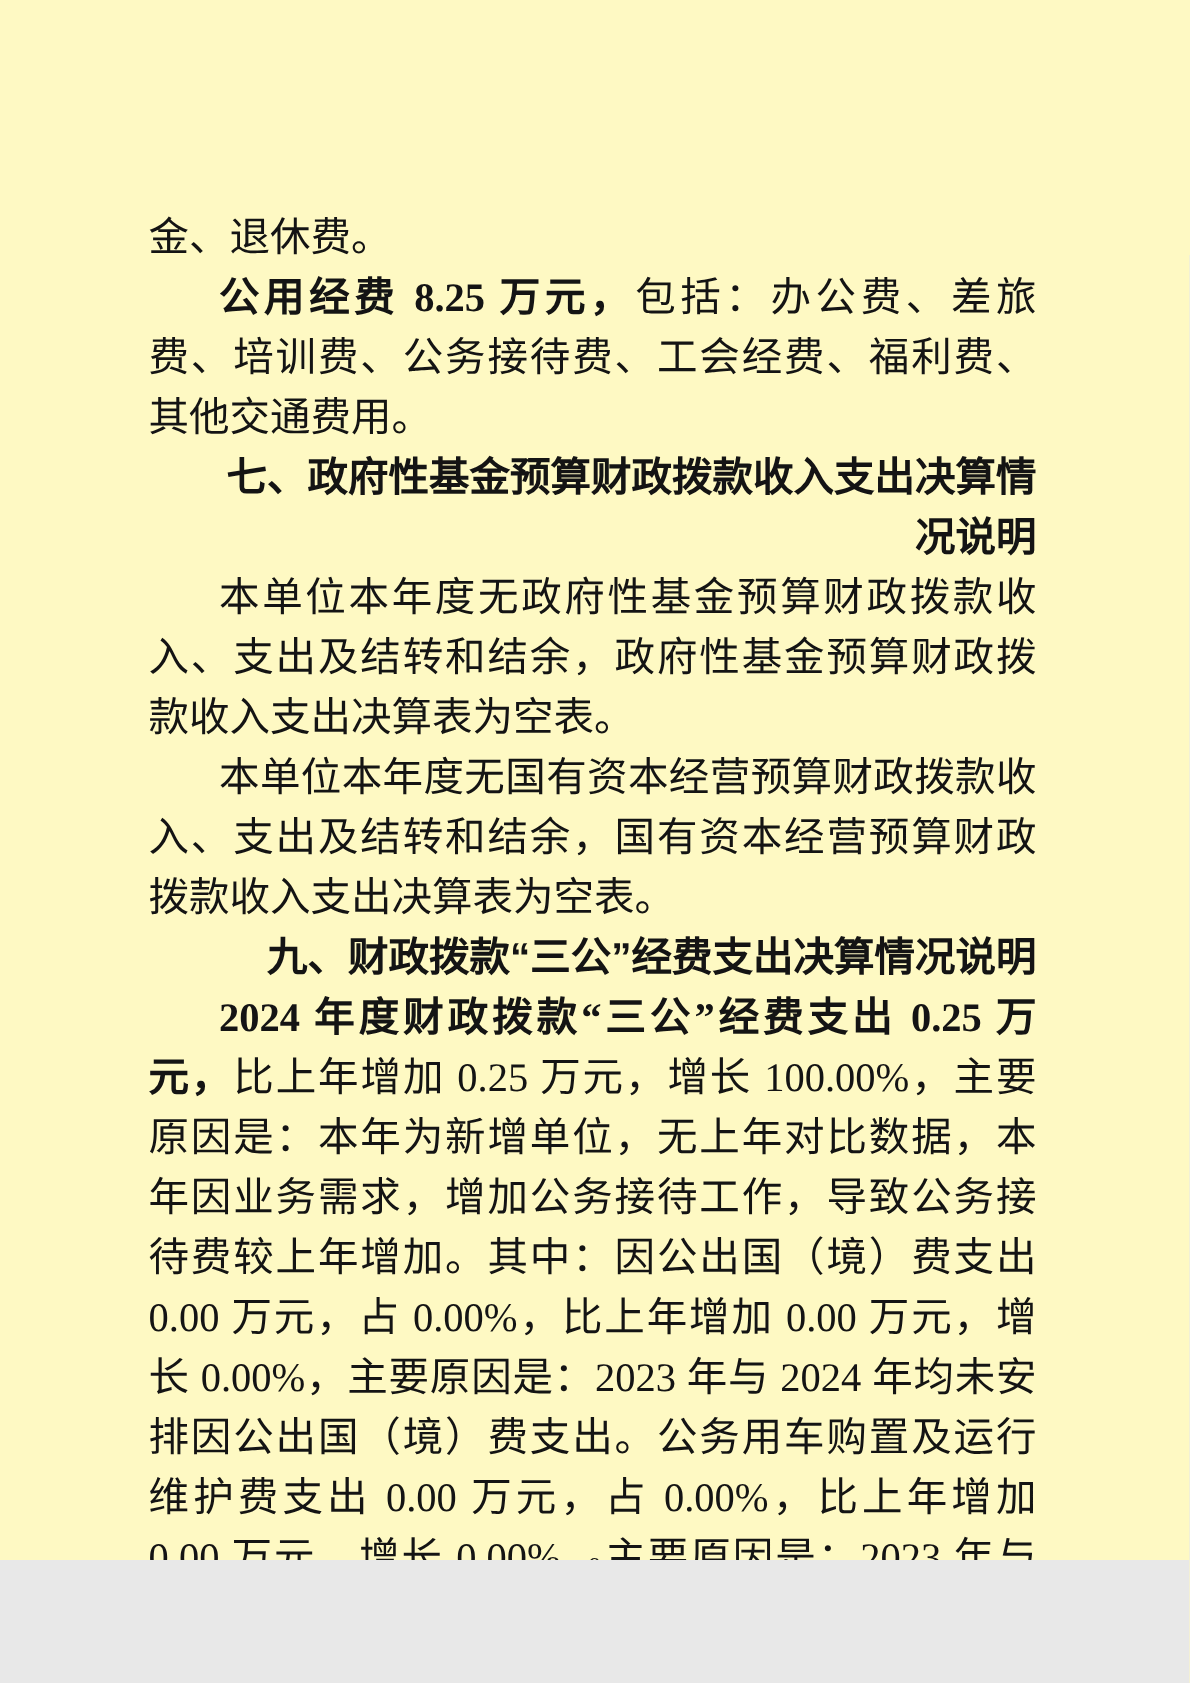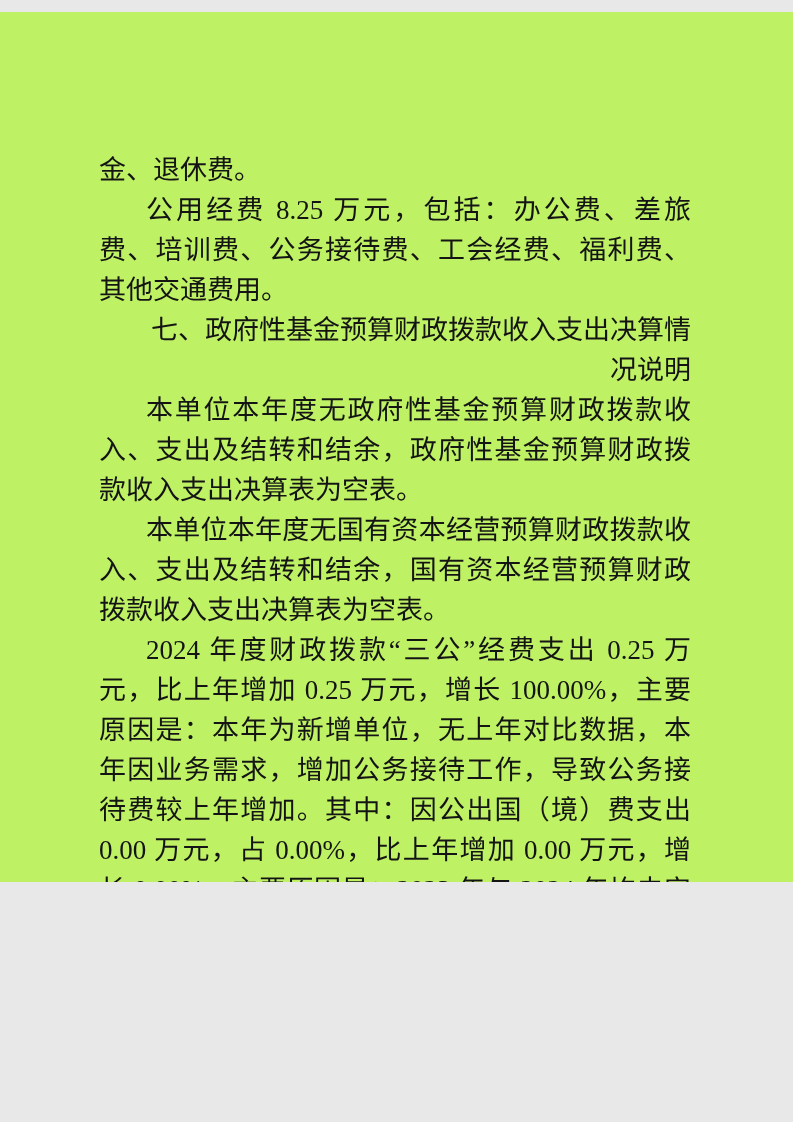--- a/index.html
+++ b/index.html
@@ -3,23 +3,23 @@
 <meta charset="utf-8">
 <style>
   html, body {
     margin: 0;
     padding: 0;
     background: #e8e8e8;
   }
   .page {
     position: relative;
     width: 793px;
-    height: 870px;
-    margin: 12px auto;
-    background: #bef264;
+    height: 1040px;
+    margin: 0 auto;
+    background: #fef9c3;
     overflow: hidden;
     color: #141414;
     font-family: "Liberation Serif", "DejaVu Serif", serif;
   }
   .content {
     position: absolute;
     left: 99px;
     top: 138px;
     width: 592px;
   }
@@ -35,21 +35,21 @@
   }
   .block.paragraph {
     font-family: "Liberation Serif", "DejaVu Serif", serif;
   }
   .block.heading {
     font-family: "Liberation Sans", "DejaVu Sans", sans-serif;
     font-weight: bold;
     text-align: right;
   }
   .block span.bold {
-    font-weight: normal;
+    font-weight: bold;
   }
   .page-number {
     position: absolute;
     left: 0;
     right: 0;
     top: 1034px;
     text-align: center;
     font-size: 17px;
     line-height: 22px;
     font-family: "Liberation Serif", "DejaVu Serif", serif;
@@ -59,16 +59,17 @@
 </head>
 <body>
 
 <div class="page">
   <div class="content">
       <p class="block paragraph"><span class="regular">金、退休费。</span></p>
       <p class="block paragraph indent"><span class="bold">公用经费 8.25 万元，</span><span class="regular">包括：办公费、差旅费、培训费、公务接待费、工会经费、福利费、其他交通费用。</span></p>
       <p class="block heading indent"><span class="bold">七、政府性基金预算财政拨款收入支出决算情况说明</span></p>
       <p class="block paragraph indent"><span class="regular">本单位本年度无政府性基金预算财政拨款收入、支出及结转和结余，政府性基金预算财政拨款收入支出决算表为空表。</span></p>
       <p class="block paragraph indent"><span class="regular">本单位本年度无国有资本经营预算财政拨款收入、支出及结转和结余，国有资本经营预算财政拨款收入支出决算表为空表。</span></p>
+      <p class="block heading indent"><span class="bold">九、财政拨款“三公”经费支出决算情况说明</span></p>
       <p class="block paragraph indent"><span class="bold">2024 年度财政拨款“三公”经费支出 0.25 万元，</span><span class="regular">比上年增加 0.25 万元，增长 100.00%，主要原因是：本年为新增单位，无上年对比数据，本年因业务需求，增加公务接待工作，导致公务接待费较上年增加。其中：因公出国（境）费支出 0.00 万元，占 0.00%，比上年增加 0.00 万元，增长 0.00%，主要原因是：2023 年与 2024 年均未安排因公出国（境）费支出。公务用车购置及运行维护费支出 0.00 万元，占 0.00%，比上年增加 0.00 万元，增长 0.00%，主要原因是：2023 年与 2024 年均未安排公务用车购置及运行维护费支出。公务接待费支出 0.25 万元，占 100.00%，比上年增加 0.25 万元，增长 100.00%，主要原因是：本年为新增单位，无上年对比数据，本年因业务需求，增加公务接待工作，</span></p>
     </div>
   <div class="page-number">9</div>
 </div>
 
 </body></html>

